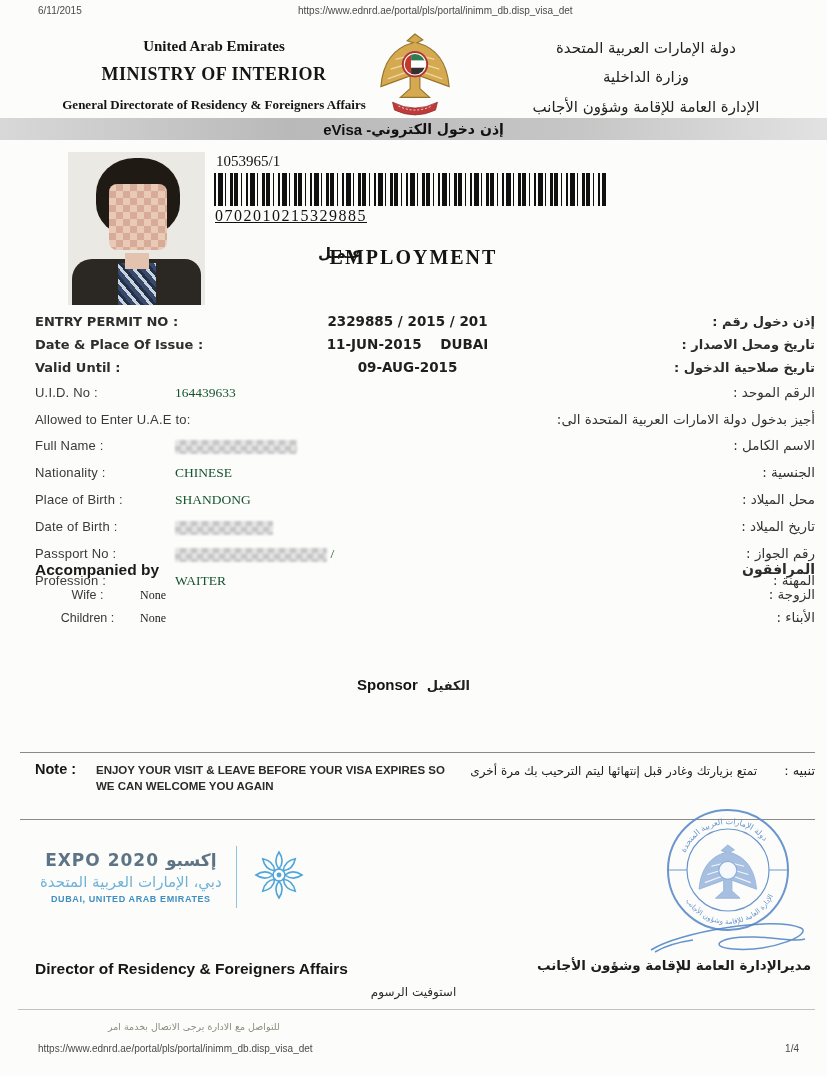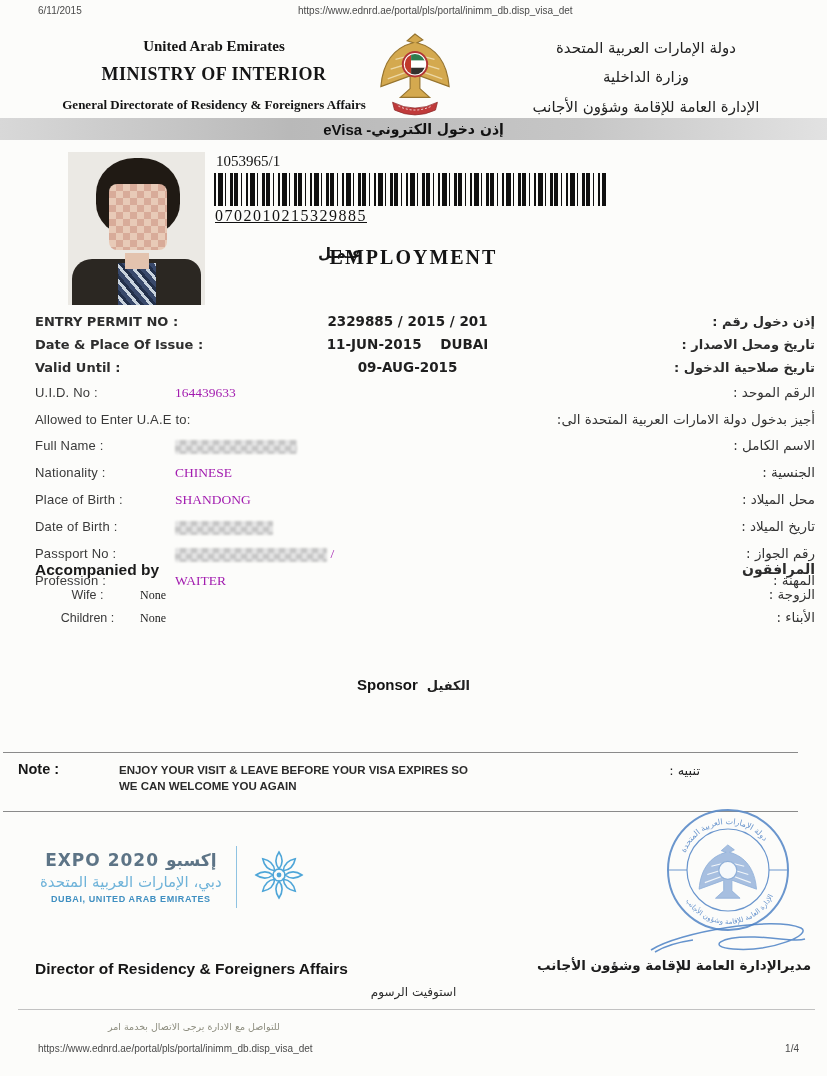--- a/index.html
+++ b/index.html
@@ -42,41 +42,41 @@
   
   .rows{left:35px;width:780px;}
   .permit{top:313px;}
   .permit-row{display:grid;grid-template-columns:255px 235px 1fr;align-items:baseline;margin-bottom:7px;}
   .permit-row .lbl{font-family:"DejaVu Sans",sans-serif;font-weight:bold;font-size:13px;color:#2e2e2e;}
   .permit-row .val{font-family:"DejaVu Sans",sans-serif;font-weight:bold;font-size:13.5px;color:#1f1f1f;text-align:center;white-space:pre;}
   .arlbl{direction:rtl;text-align:right;font-family:"DejaVu Sans",sans-serif;font-weight:bold;font-size:13px;color:#2c2c2c;}
   .details{top:384px;}
   .detail-row{display:grid;grid-template-columns:140px 290px 1fr;align-items:baseline;margin-bottom:10px;}
   .detail-row .lbl{font-size:13px;color:#3a3a3a;letter-spacing:.2px;}
-  .detail-row .val{font-family:"Liberation Serif",serif;font-size:13.5px;color:#a21caf;}
+  .detail-row .val{font-family:"Liberation Serif",serif;font-size:13.5px;color:#14532d;}
   .detail-row .arlbl{font-weight:normal;color:#333;font-size:13.5px;}
   .redact{display:inline-block;vertical-align:middle;height:14px;border-radius:1px;
           background:repeating-conic-gradient(#c6c6c6 0% 25%,#e3e3e3 0% 50%) 0 0/11px 11px;filter:blur(1.2px);}
   .acc-title{top:561px;font-weight:bold;font-size:15.5px;color:#1a1a1a;display:grid;grid-template-columns:1fr auto;}
   .acc{top:586px;}
   .acc-row{display:grid;grid-template-columns:105px 335px 1fr;align-items:baseline;margin-bottom:6px;}
   .acc-row .lbl{font-size:12.5px;color:#3a3a3a;text-align:center;}
   .acc-row .val{font-family:"Liberation Serif",serif;font-size:12px;color:#222;}
   .acc-row .arlbl{font-weight:normal;font-size:13.5px;color:#333;}
   .spon-title{top:676px;left:0;width:827px;display:flex;justify-content:center;align-items:baseline;gap:9px;}
   .spon-title .en{font-weight:bold;font-size:15px;color:#141414;}
   .spon-title .ar{direction:rtl;font-weight:bold;font-size:13px;font-family:"DejaVu Sans",sans-serif;color:#222;}
   .spon{top:699px;}
   .spon-row{display:grid;grid-template-columns:80px 440px 1fr;align-items:baseline;margin-bottom:8px;}
   .spon-row .lbl{font-size:12.5px;color:#3a3a3a;}
   .spon-row .val{font-family:"Liberation Serif",serif;font-size:12.5px;color:#222;}
   .spon-row .arlbl{font-weight:normal;font-size:13.5px;color:#333;}
   
-  .note{top:752px;left:3px;width:795px;border-top:1.5px solid #8a8a8a;border-bottom:1.5px solid #8a8a8a;
-        padding:8px 0 17px 0;display:grid;grid-template-columns:76px 368px 1fr 58px;align-items:flex-start;gap:40px;}
+  .note{top:752px;left:20px;width:795px;border-top:1.5px solid #8a8a8a;border-bottom:1.5px solid #8a8a8a;
+        padding:8px 0 25px 0;display:grid;grid-template-columns:76px 368px 1fr 58px;align-items:flex-start;}
   .note .lbl{font-weight:bold;font-size:14.5px;padding-left:15px;color:#171717;}
   .note .txt{font-weight:bold;font-size:11.5px;line-height:1.35;color:#2b2b2b;padding-top:2px;}
   .note .artxt{direction:rtl;text-align:right;font-size:12px;padding-top:3px;color:#222;font-family:"DejaVu Sans",sans-serif;}
   .note .arlblb{direction:rtl;text-align:right;font-weight:normal;font-size:13px;padding-top:2px;color:#222;font-family:"DejaVu Sans",sans-serif;}
   
   .expo{top:846px;left:40px;display:flex;align-items:center;gap:14px;}
   .expo-text{text-align:center;}
   .expo-l1{font-size:17px;font-weight:bold;letter-spacing:1px;color:#5d7486;font-family:"DejaVu Sans",sans-serif;}
   .expo-l2{font-size:15px;color:#6fb3d9;direction:rtl;margin-top:3px;font-family:"DejaVu Sans",sans-serif;}
   .expo-l3{font-size:9px;font-weight:bold;letter-spacing:.6px;color:#3f8fc1;margin-top:3px;}
@@ -231,20 +231,21 @@
   </div>
 
   <div class="abs spon-title">
     <span class="en">Sponsor</span>
     <span class="ar">الكفيل</span>
   </div>
 
   <div class="abs note">
     <span class="lbl">Note :</span>
     <span class="txt">ENJOY YOUR VISIT &amp; LEAVE BEFORE YOUR VISA EXPIRES SO WE CAN WELCOME YOU AGAIN</span>
+    <span class="artxt">تمتع بزيارتك وغادر قبل إنتهائها ليتم الترحيب بك مرة أخرى</span>
     <span class="arlblb">تنبيه :</span>
   </div>
 
   <div class="abs expo">
     <div class="expo-text">
       <div class="expo-l1">
         <span>EXPO 2020</span>
         <span>إكسبو</span>
       </div>
       <div class="expo-l2">دبي، الإمارات العربية المتحدة</div>

